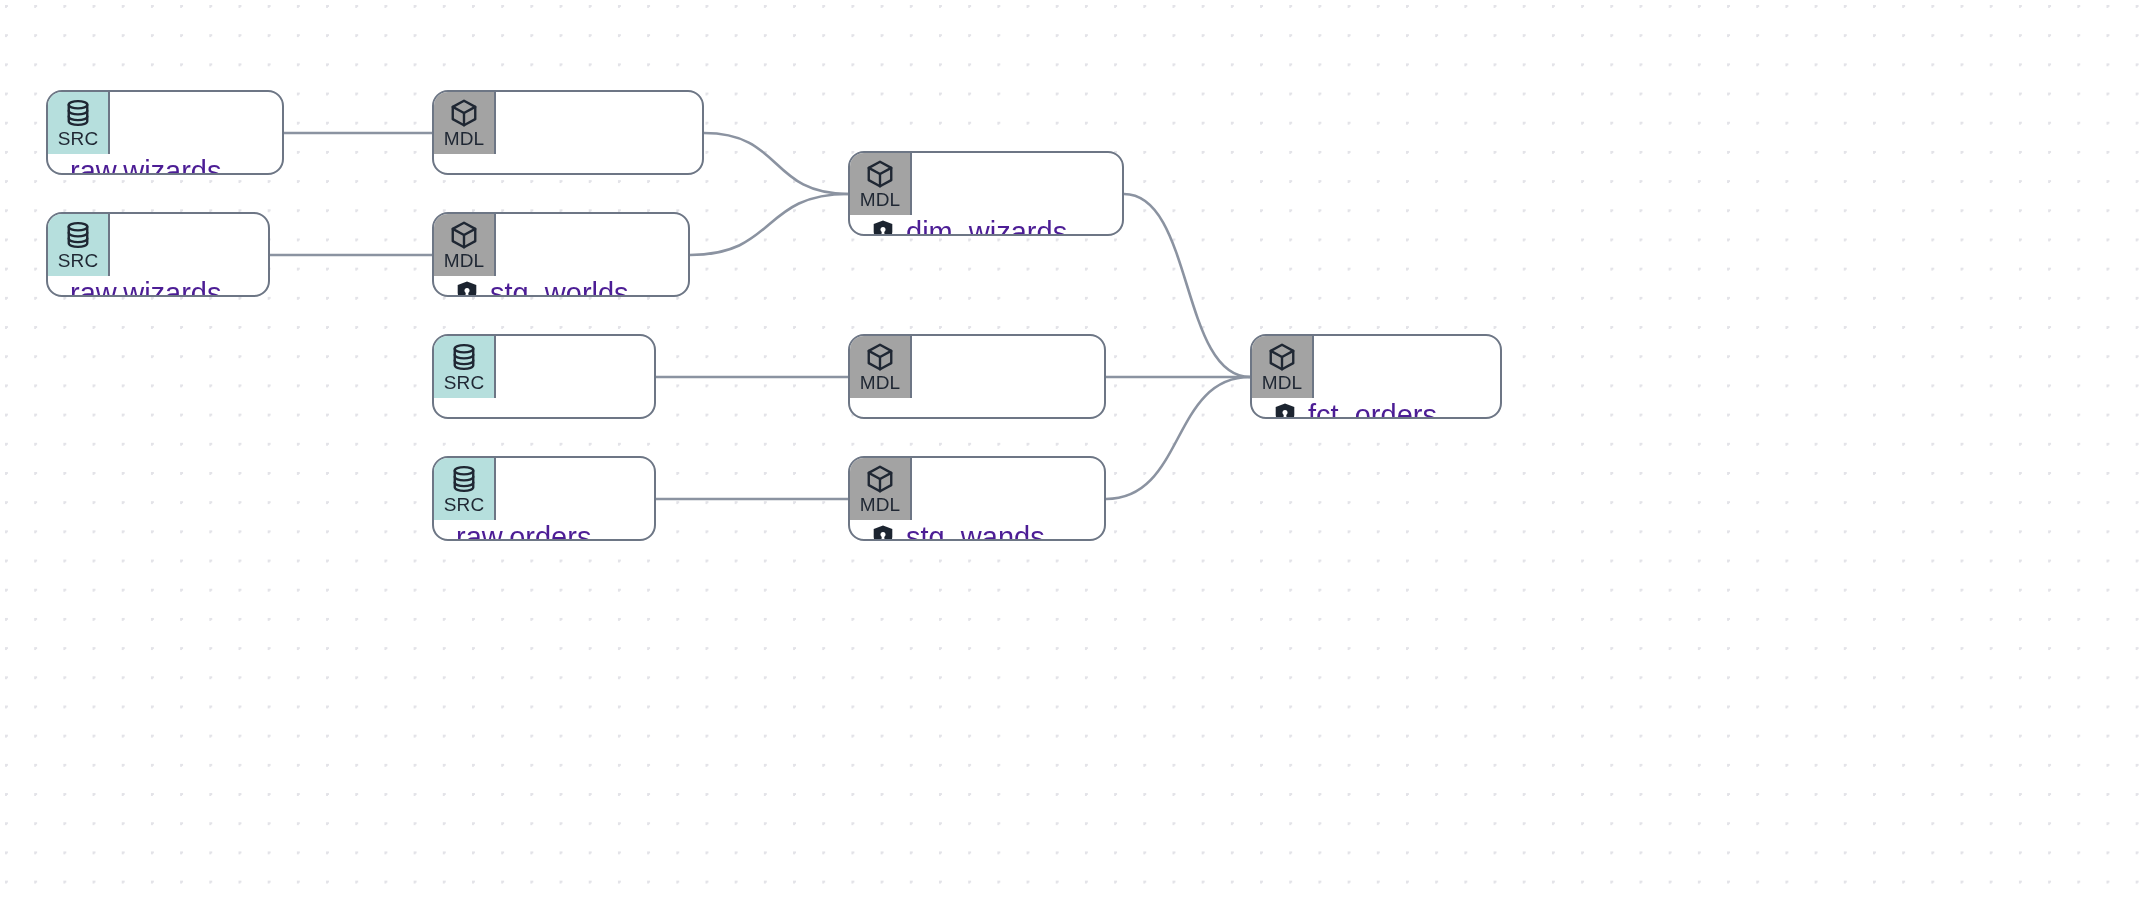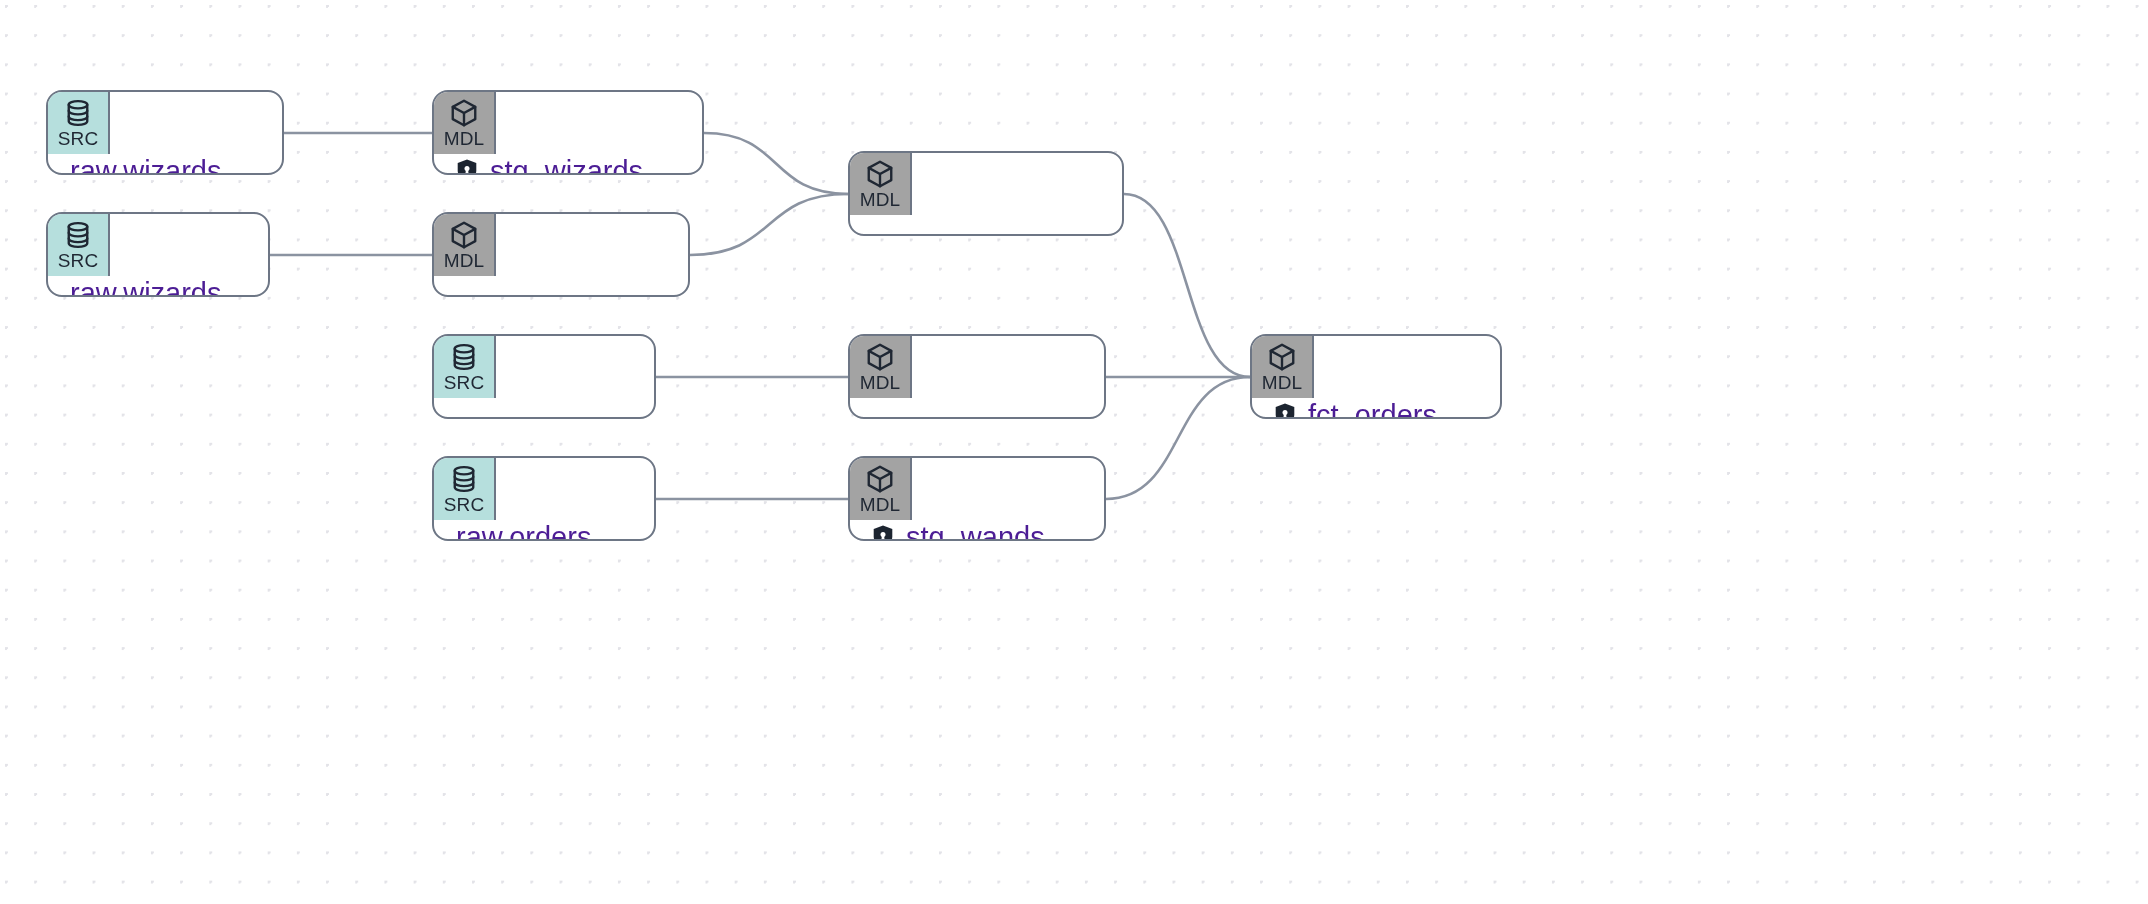--- a/index.html
+++ b/index.html
@@ -183,42 +183,42 @@
         <div class="node-badge mdl">
           <span class="badge-icon">
             <svg viewBox="0 0 24 24" fill="none" stroke="currentColor" stroke-width="1.9" stroke-linecap="round" stroke-linejoin="round">
               <path d="M12 2.2 21 7.1v9.8L12 21.8 3 16.9V7.1z"></path>
               <path d="M3 7.1 12 12l9-4.9"></path>
               <path d="M12 12v9.8"></path>
             </svg>
           </span>
           <span class="badge-label">MDL</span>
         </div>
-        <div class="node-body">
-          <span class="lock-icon">
-            <svg viewBox="0 0 22 24" fill="currentColor">
-              <path d="M11 0.6 20.3 4.1v7.1c0 5.4-3.8 10.2-9.3 12.2C5.5 21.4 1.7 16.6 1.7 11.2V4.1z"></path>
-              <circle cx="11" cy="9.6" r="2.5" fill="#ffffff"></circle>
-              <path d="M9.9 10.6h2.2l0.5 4.6H9.4z" fill="#ffffff"></path>
-            </svg>
-          </span>
-          <span class="node-title">stg_wizards</span>
-        </div>
       </div>
       <div class="node" style="left: 432px; top: 212px; width: 258px;">
         <div class="node-badge mdl">
           <span class="badge-icon">
             <svg viewBox="0 0 24 24" fill="none" stroke="currentColor" stroke-width="1.9" stroke-linecap="round" stroke-linejoin="round">
               <path d="M12 2.2 21 7.1v9.8L12 21.8 3 16.9V7.1z"></path>
               <path d="M3 7.1 12 12l9-4.9"></path>
               <path d="M12 12v9.8"></path>
             </svg>
           </span>
           <span class="badge-label">MDL</span>
         </div>
+        <div class="node-body">
+          <span class="lock-icon">
+            <svg viewBox="0 0 22 24" fill="currentColor">
+              <path d="M11 0.6 20.3 4.1v7.1c0 5.4-3.8 10.2-9.3 12.2C5.5 21.4 1.7 16.6 1.7 11.2V4.1z"></path>
+              <circle cx="11" cy="9.6" r="2.5" fill="#ffffff"></circle>
+              <path d="M9.9 10.6h2.2l0.5 4.6H9.4z" fill="#ffffff"></path>
+            </svg>
+          </span>
+          <span class="node-title">stg_worlds</span>
+        </div>
       </div>
       <div class="node" style="left: 848px; top: 334px; width: 258px;">
         <div class="node-badge mdl">
           <span class="badge-icon">
             <svg viewBox="0 0 24 24" fill="none" stroke="currentColor" stroke-width="1.9" stroke-linecap="round" stroke-linejoin="round">
               <path d="M12 2.2 21 7.1v9.8L12 21.8 3 16.9V7.1z"></path>
               <path d="M3 7.1 12 12l9-4.9"></path>
               <path d="M12 12v9.8"></path>
             </svg>
           </span>
@@ -251,20 +251,30 @@
         <div class="node-badge mdl">
           <span class="badge-icon">
             <svg viewBox="0 0 24 24" fill="none" stroke="currentColor" stroke-width="1.9" stroke-linecap="round" stroke-linejoin="round">
               <path d="M12 2.2 21 7.1v9.8L12 21.8 3 16.9V7.1z"></path>
               <path d="M3 7.1 12 12l9-4.9"></path>
               <path d="M12 12v9.8"></path>
             </svg>
           </span>
           <span class="badge-label">MDL</span>
         </div>
+        <div class="node-body">
+          <span class="lock-icon">
+            <svg viewBox="0 0 22 24" fill="currentColor">
+              <path d="M11 0.6 20.3 4.1v7.1c0 5.4-3.8 10.2-9.3 12.2C5.5 21.4 1.7 16.6 1.7 11.2V4.1z"></path>
+              <circle cx="11" cy="9.6" r="2.5" fill="#ffffff"></circle>
+              <path d="M9.9 10.6h2.2l0.5 4.6H9.4z" fill="#ffffff"></path>
+            </svg>
+          </span>
+          <span class="node-title">dim_wizards</span>
+        </div>
       </div>
       <div class="node" style="left: 1250px; top: 334px; width: 252px;">
         <div class="node-badge mdl">
           <span class="badge-icon">
             <svg viewBox="0 0 24 24" fill="none" stroke="currentColor" stroke-width="1.9" stroke-linecap="round" stroke-linejoin="round">
               <path d="M12 2.2 21 7.1v9.8L12 21.8 3 16.9V7.1z"></path>
               <path d="M3 7.1 12 12l9-4.9"></path>
               <path d="M12 12v9.8"></path>
             </svg>
           </span>

